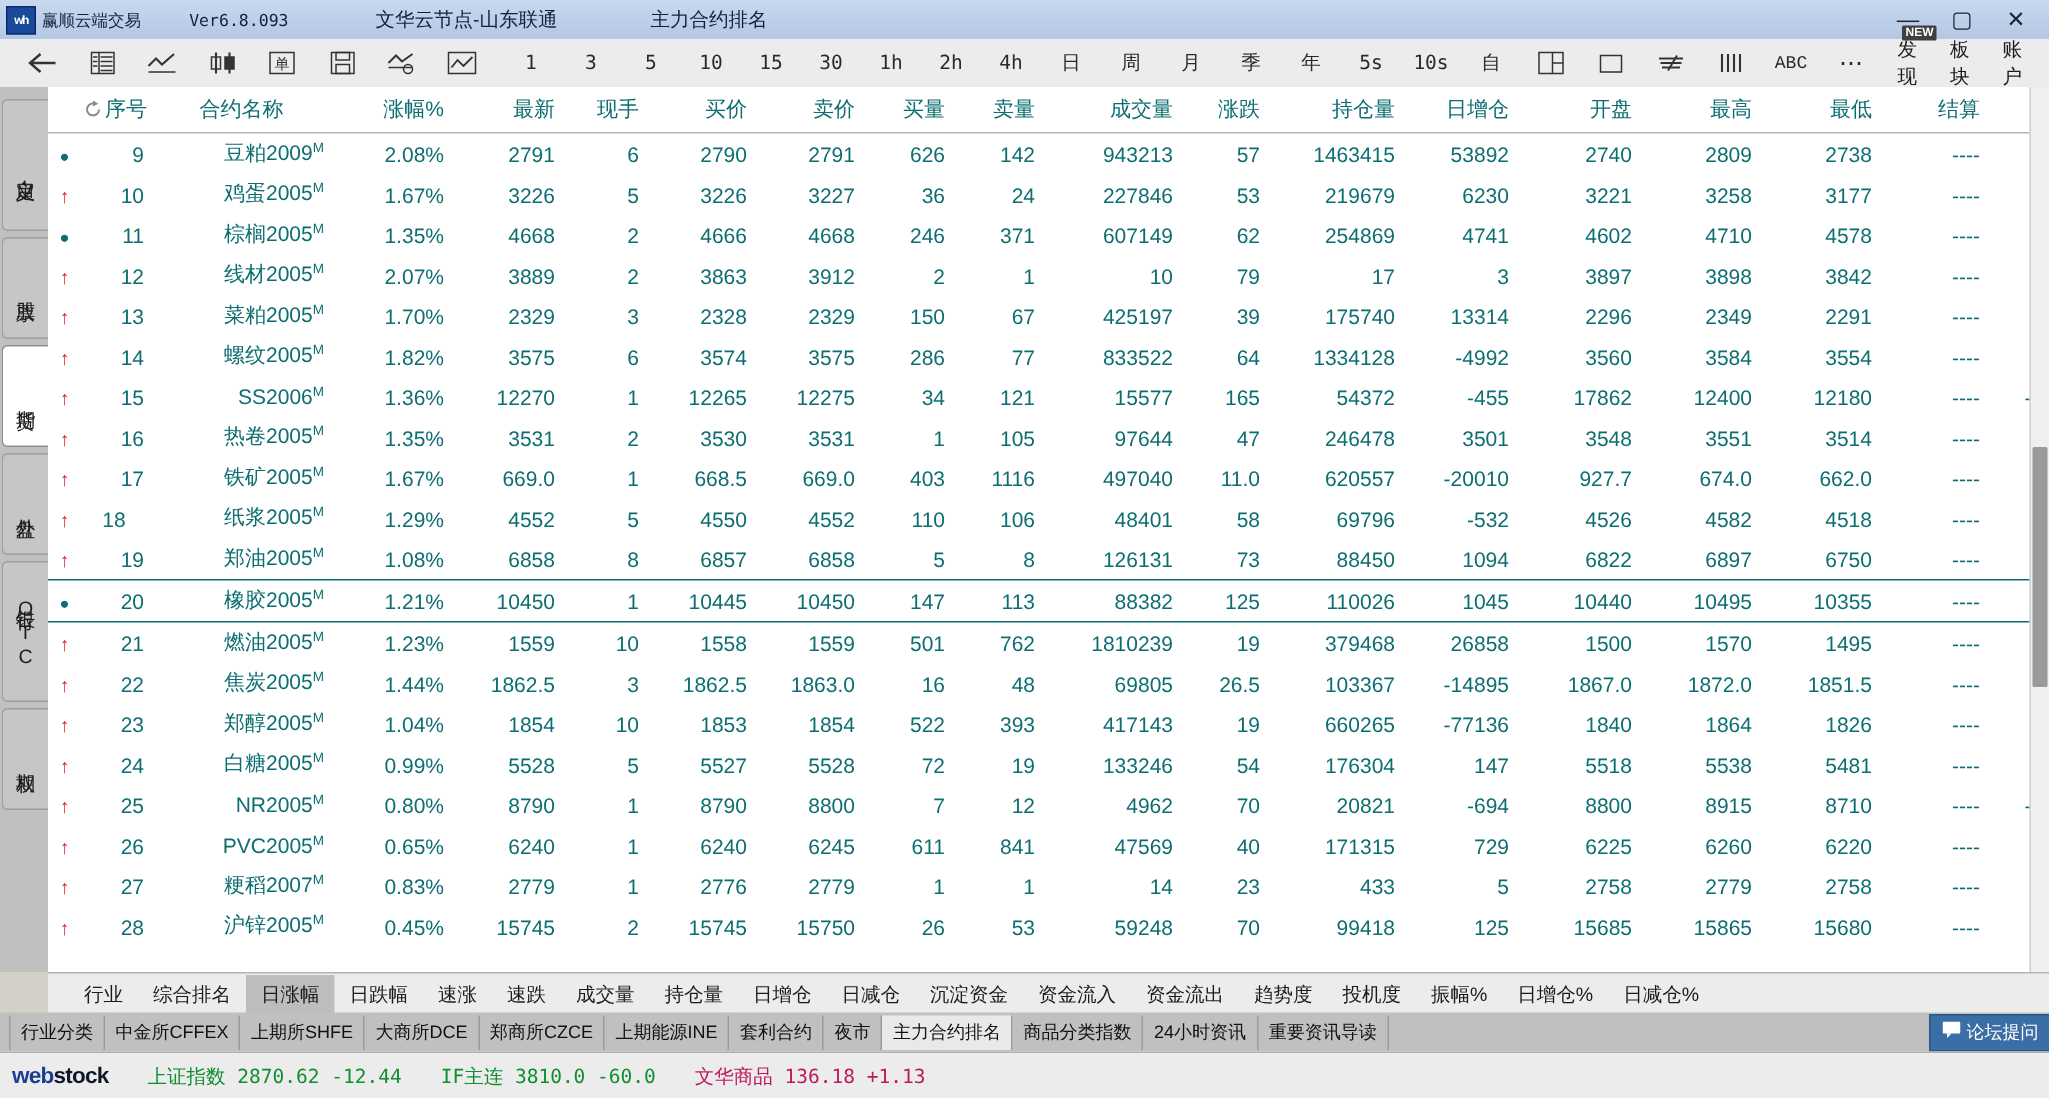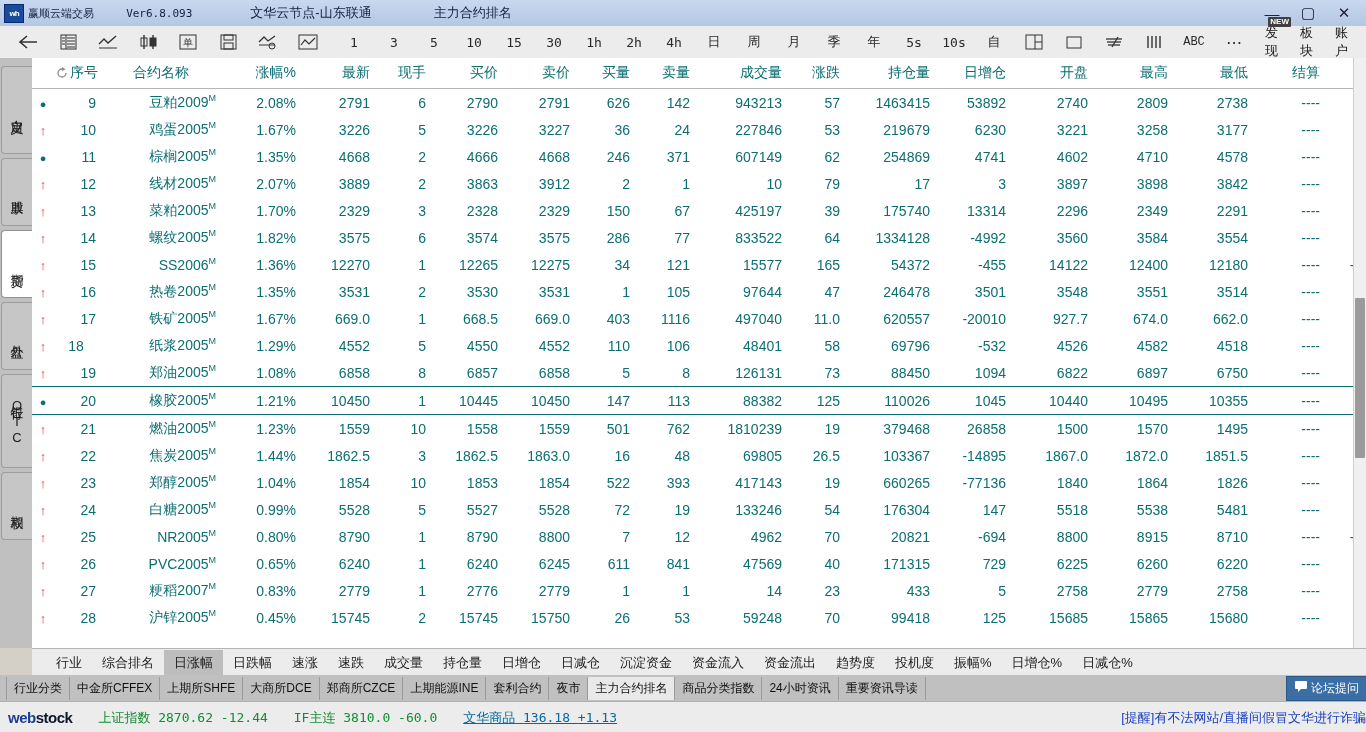--- a/index.html
+++ b/index.html
@@ -145,21 +145,21 @@
   .statusbar {
     position:absolute; left:0; top:701px; width:1366px; height:31px;
     background:#ececec; border-top:1px solid #b0b0b0;
     display:flex; align-items:center; font-size:12px;
   }
   .ws-logo { margin-left:8px; font-size:15px; font-weight:bold; color:#1b3f8f; letter-spacing:-0.5px;}
   .ws-logo .s { color:#0f172a; }
   .st-item { margin-left:26px; font-size:13px; white-space:nowrap;
              font-family:"DejaVu Sans Mono", monospace; }
   .st-green { color:#0f8f2f; }
-  .st-red { color:#0369a1;text-decoration:underline; }
+  .st-red { color:#be185d; }
   .st-notice { color:#1a3fbf; font-size:13px; margin-left:auto; }
   .st-right { display:flex; align-items:center; margin-left:22px; margin-right:6px; gap:6px;}
   .st-btn { background:#c8c8c8; border:1px solid #8d8d8d; padding:2px 6px; font-size:12px; color:#111;}
   .sig { display:flex; align-items:flex-end; gap:1px; height:14px;}
   .sig i { display:block; width:3px; background:#19a319; }
   .clock { font-family:"DejaVu Sans Mono",monospace; font-size:12px; color:#111; }
   .led { width:18px; height:13px; background:#00d000; border:1px solid #0a0;
          background-image: repeating-linear-gradient(90deg,#00b000 0 2px,#00e000 2px 4px); }
 </style>
 </head>
@@ -491,21 +491,21 @@
             <td class="w-last up">12270</td>
             <td class="w-hand teal">1</td>
             <td class="w-bid up">12265</td>
             <td class="w-ask up">12275</td>
             <td class="w-bidv teal">34</td>
             <td class="w-askv teal">121</td>
             <td class="w-vol teal">15577</td>
             <td class="w-chg up">165</td>
             <td class="w-oi teal">54372</td>
             <td class="w-doi teal">-455</td>
-            <td class="w-open up">14122</td>
+            <td class="w-open up">17862</td>
             <td class="w-high up">12400</td>
             <td class="w-low up">12180</td>
             <td class="w-settle flat">----</td>
             <td class="w-srise down">-0.04%</td>
           </tr>
           <tr>
             <td class="c-arrow w-arrow"><span class="arrow-up">↑</span></td>
             <td class="w-idx" style="text-align: right;">16</td>
             <td class="c-name w-name">热卷2005<span class="sup">M</span></td>
             <td class="w-pct up">1.35%</td>
@@ -842,17 +842,16 @@
       <span>IF主连</span>
       <span>3810.0</span>
       <span>-60.0</span>
     </div>
     <div class="st-item st-red">
       <span>文华商品</span>
       <span>136.18</span>
       <span>+1.13</span>
     </div>
 
-    <div class="st-notice">[提醒]有不法网站/直播间假冒文华进行诈骗</div>
 
   </div>
 
 </div>
 
 </body></html>

